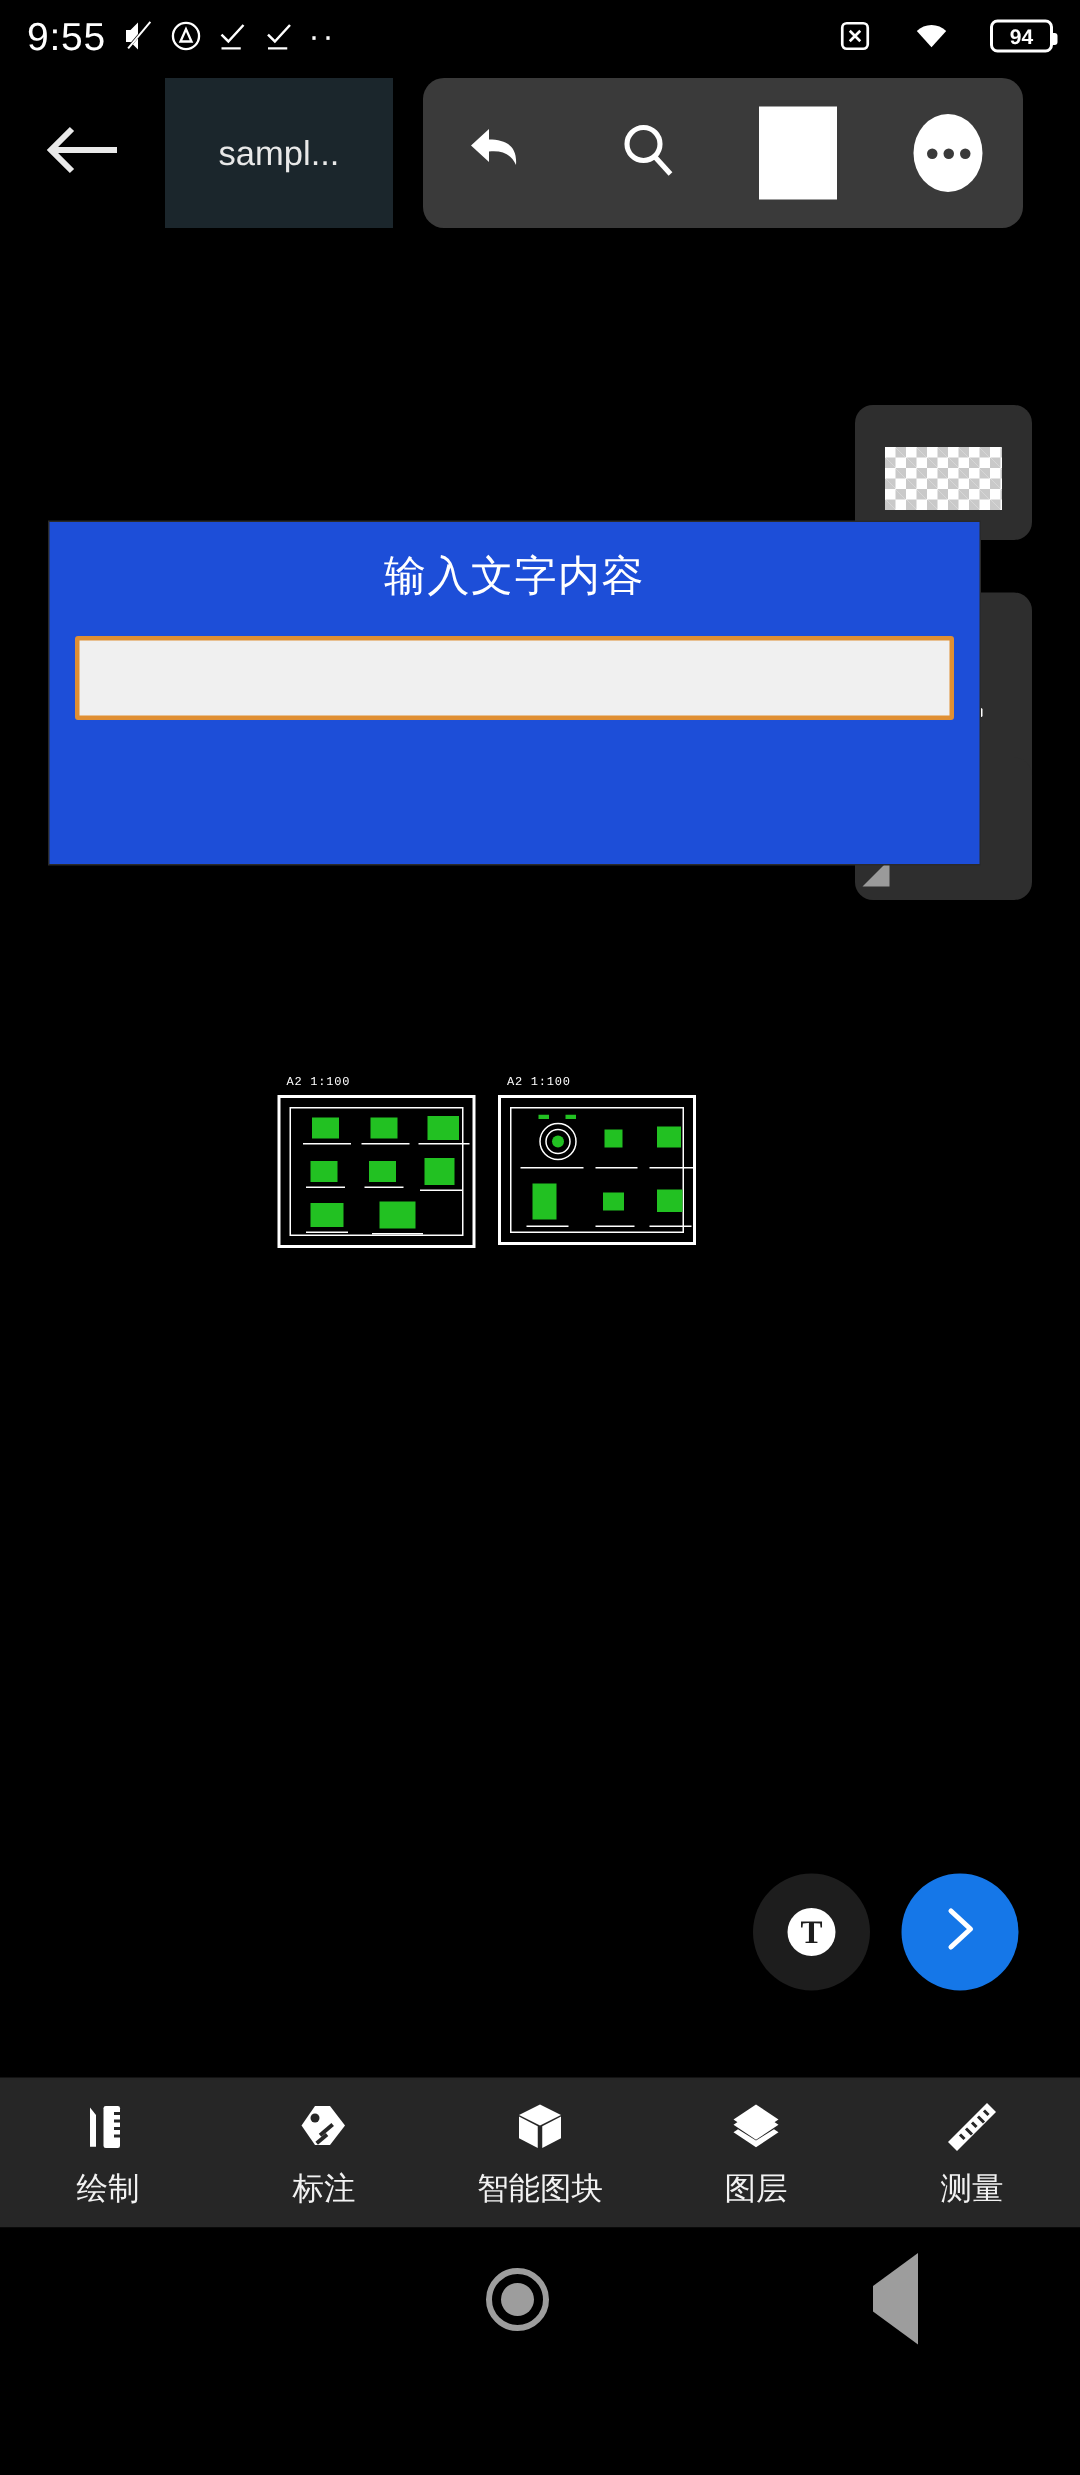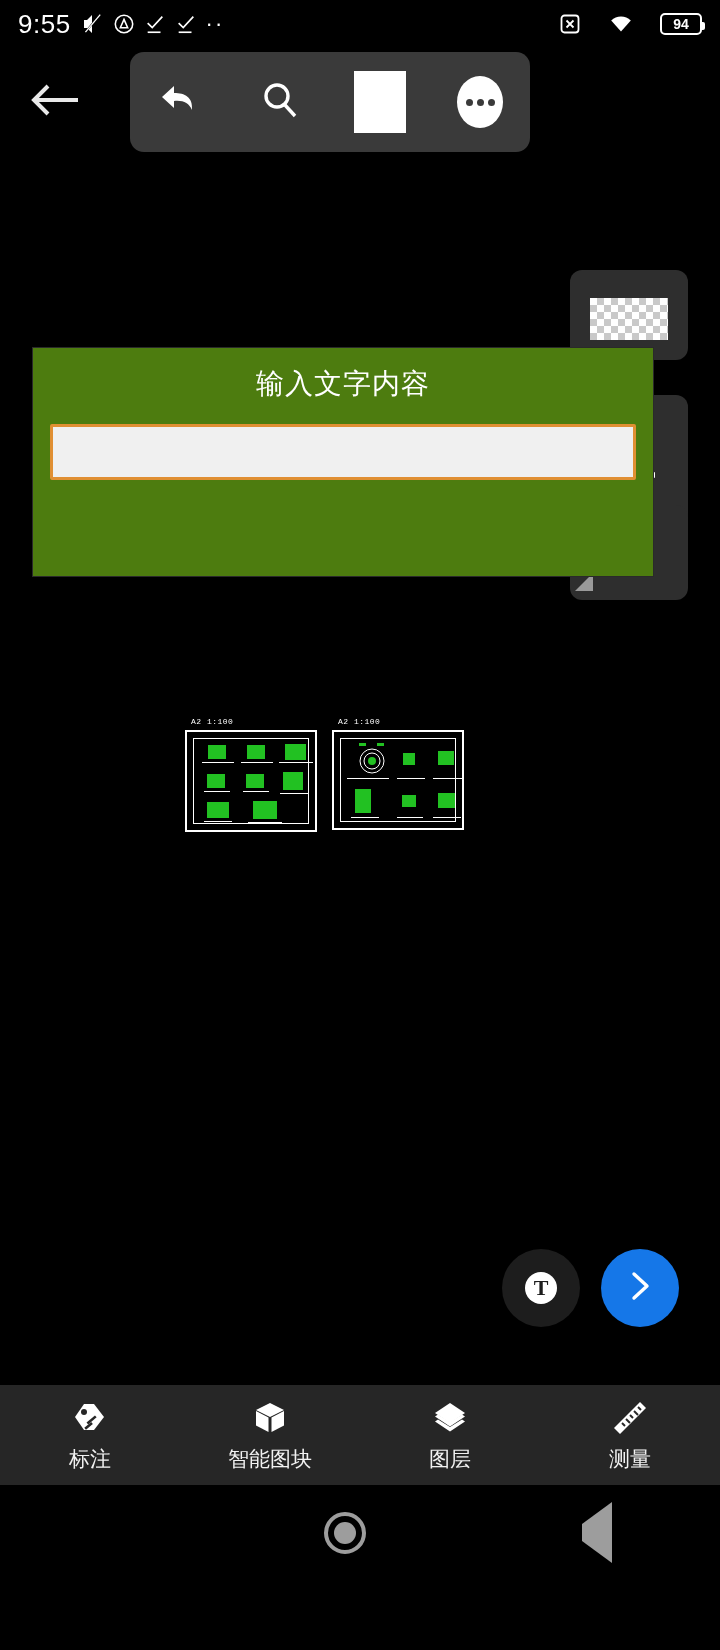--- a/index.html
+++ b/index.html
@@ -99,21 +99,21 @@
   .resize-handle {
     position: absolute; left: 575px; top: 573px;
     width: 0; height: 0;
     border-left: 18px solid transparent;
     border-bottom: 18px solid #9a9a9a;
   }
 
   
   .dialog {
     position: absolute; left: 33px; top: 348px; width: 620px; height: 228px;
-    background: #4d7c0f; box-shadow: 0 0 0 1px #2a2a2a;
+    background: #1d4ed8; box-shadow: 0 0 0 1px #2a2a2a;
   }
   .dlg-title {
     text-align: center; color: #fff; font-size: 28px;
     padding-top: 17px; letter-spacing: 1px;
   }
   .dlg-input {
     display: block; margin: 21px auto 0; width: 586px; height: 56px;
     background: #f0f0f0; border: 3px solid #e08f33; border-radius: 2px;
     font-size: 22px; padding: 0 10px; color: #111; outline: none;
   }
@@ -246,20 +246,23 @@
   <div class="topbar">
     <div class="back-btn">
       <span>
         <svg width="54" height="44" viewBox="0 0 54 44" fill="none" stroke="#e9e9e9" stroke-width="4">
           <path d="M50 22 H6"></path>
             <path d="M20 8 L6 22 L20 36"></path>
         </svg>
       </span>
     </div>
 
+    <div class="tab-chip">
+      <span>sampl...</span>
+    </div>
 
     <div class="tool-group">
       <div class="tool-btn">
         <span>
           <svg width="44" height="40" viewBox="0 0 44 40" fill="#fff">
             <path d="M16 6 L4 17 L16 28 V21 c9 -1 15 2 18 9 c1 -13 -7 -17 -18 -17 Z"></path>
           </svg>
         </span>
       </div>
       <div class="tool-btn">
@@ -363,20 +366,34 @@
   <div class="fab-next">
     <span>
       <svg width="40" height="40" viewBox="0 0 40 40" fill="none" stroke="#fff" stroke-width="3.4" stroke-linecap="round" stroke-linejoin="round">
         <path d="M14 8 L27 20 L14 32"></path>
       </svg>
     </span>
   </div>
 
   <div class="bottomnav">
 
+    <div class="nav-item">
+      <span class="nav-ico">
+        <svg width="38" height="38" viewBox="0 0 38 38" fill="#fff">
+          <path d="M7 6 L11 11 V32 H7 Z"></path>
+          <rect x="7" y="24" width="4" height="8"></rect>
+          <rect x="16" y="5" width="11" height="28" rx="1.5"></rect>
+          <rect x="23" y="9" width="5" height="2" fill="#262626"></rect>
+          <rect x="23" y="14" width="5" height="2" fill="#262626"></rect>
+          <rect x="23" y="19" width="5" height="2" fill="#262626"></rect>
+          <rect x="23" y="24" width="5" height="2" fill="#262626"></rect>
+        </svg>
+      </span>
+      <span class="nav-label">绘制</span>
+    </div>
 
 
     <div class="nav-item">
       <span class="nav-ico">
         <svg width="38" height="38" viewBox="0 0 38 38" fill="#fff">
           <path d="M13 5 h10 l10 13 -10 13 H13 L4 18 Z"></path>
           <circle cx="13" cy="13" r="3" fill="#262626"></circle>
           <rect x="15" y="20" width="11" height="2.6" transform="rotate(-40 20 21)" fill="#262626"></rect>
           <rect x="13" y="26" width="9" height="2.6" transform="rotate(-40 17 27)" fill="#262626"></rect>
         </svg>

